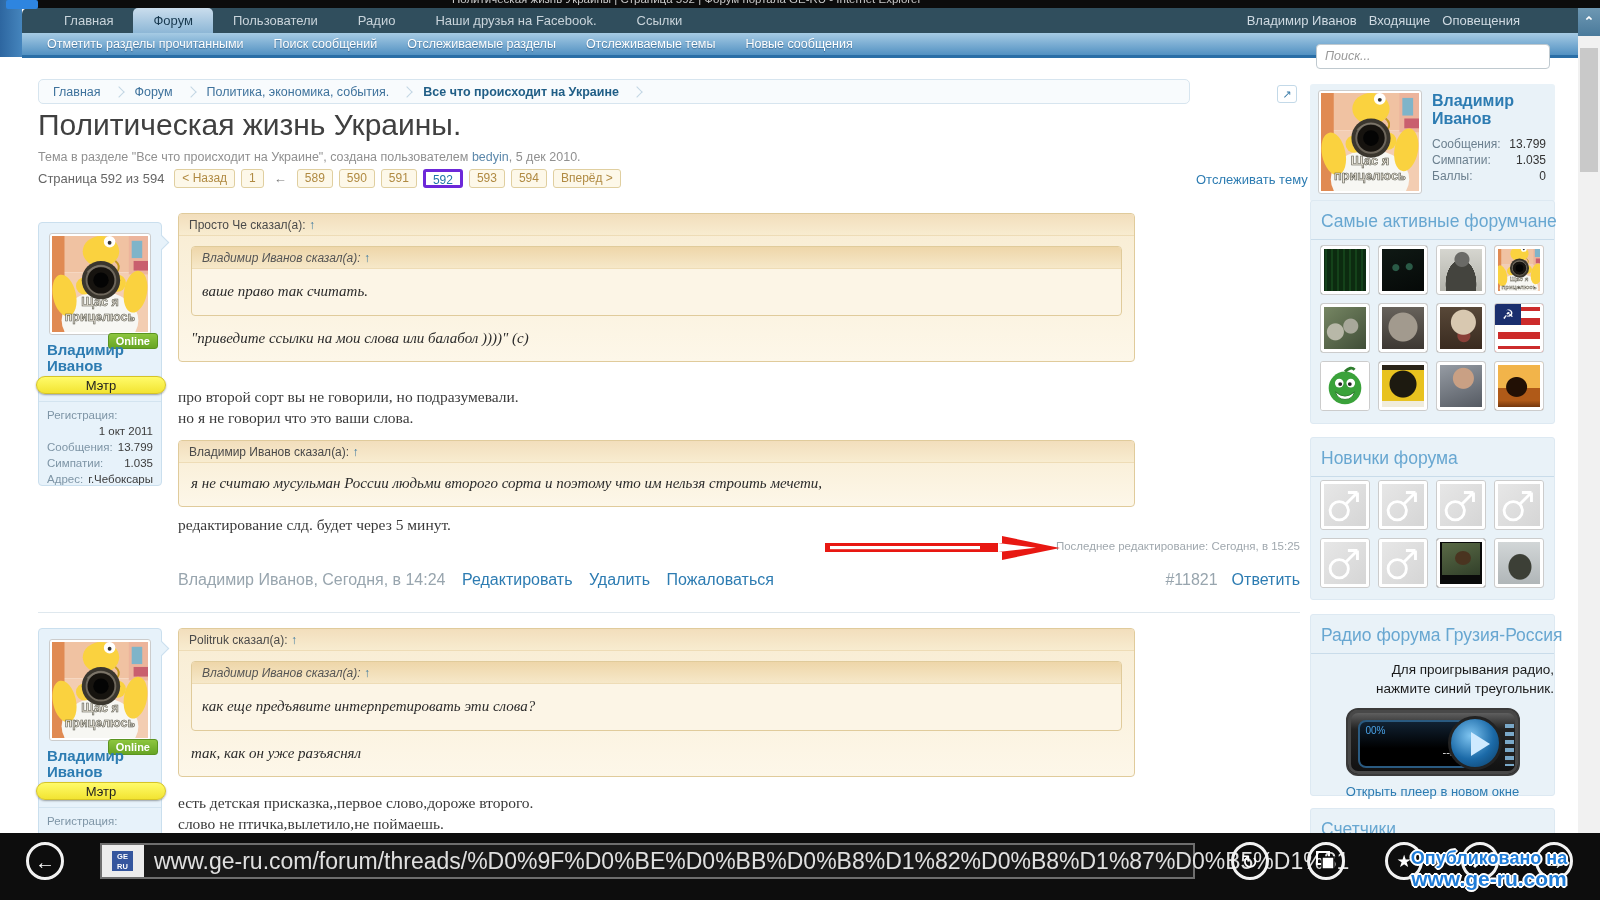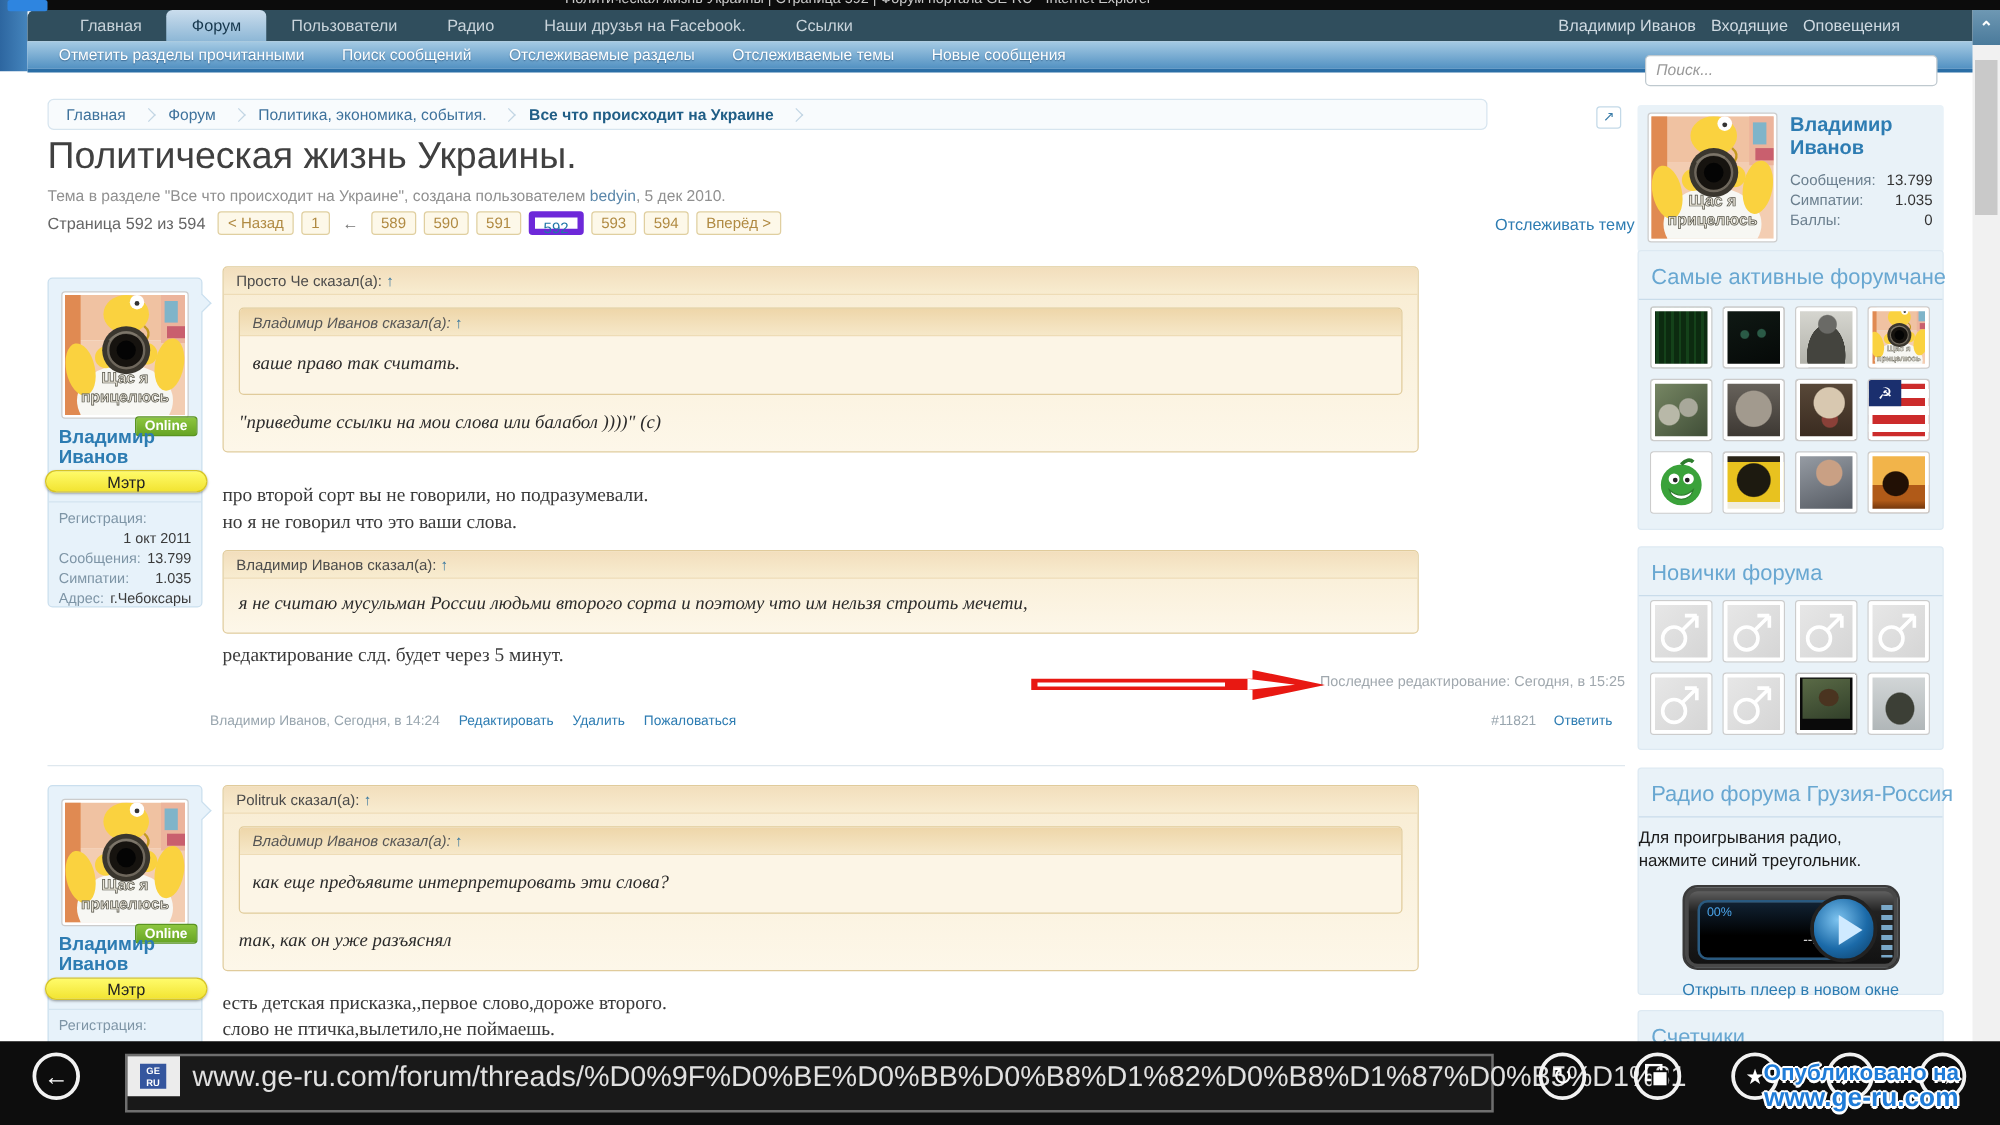--- a/index.html
+++ b/index.html
@@ -38,21 +38,21 @@
 .crumb-sep { width:8px; height:8px; border-top:1px solid #c3d6e4; border-right:1px solid #c3d6e4; transform:rotate(45deg); margin:0 12px 0 14px; }
 .quicknav { position:absolute; left:1277px; top:85px; width:20px; height:18px; background:#fff; border:1px solid #c3d9e8; border-radius:3px; font-size:11px; color:#3a7ca8; text-align:center; line-height:16px; }
 
 
 .thread-title { position:absolute; left:38px; top:108px; font-size:30px; color:#404040; }
 .thread-sub { position:absolute; left:38px; top:150px; font-size:12.5px; color:#909090; }
 .thread-sub .u { color:#5b87aa; }
 .pag-row { position:absolute; left:38px; top:169px; display:flex; align-items:center; gap:6px; }
 .pag-label { font-size:13px; color:#666; margin-right:4px; }
 .pbtn { height:19px; line-height:17px; padding:0 7px; border:1px solid #e0cfa0; background:#fdf8e9; color:#b08a42; border-radius:3px; font-size:12px; }
-.pbtn.current { border:5px solid #6d28d9; background:#fff; color:#2176a8; }
+.pbtn.current { border:3px solid #6d28d9; background:#fff; color:#2176a8; }
 .parrow { font-size:13px; color:#777; margin:0 4px; }
 .watch { position:absolute; left:1196px; top:172px; font-size:13px; color:#2d7cb2; white-space:nowrap; }
 
 
 .ucard { position:absolute; left:38px; width:124px; background:#e7f2fa; border:1px solid #cadfee; border-radius:4px; }
 .ucard::after { content:""; position:absolute; right:-6px; top:14px; width:10px; height:10px; background:#e7f2fa; border-top:1px solid #cadfee; border-right:1px solid #cadfee; transform:rotate(45deg); }
 .uav { position:absolute; left:10px; top:10px; width:102px; height:102px; background:#fff; border:1px solid #cccccc; border-radius:3px; padding:2px; }
 .uav svg { width:96px; height:96px; display:block; }
 .online { position:absolute; right:3px; top:110px; height:16px; line-height:15px; padding:0 7px; background:linear-gradient(180deg,#8dc63f,#67a524); border:1px solid #5a9420; border-radius:3px; color:#fff; font-weight:bold; font-size:11px; }
 .uname { position:absolute; left:8px; top:119px; font-size:15px; font-weight:bold; color:#2d7cb2; line-height:16px; }
@@ -68,21 +68,21 @@
 .qhead { height:22px; line-height:22px; padding:0 10px; background:linear-gradient(180deg,#f2debc,#f8ecd0); font-size:12px; color:#4a4a4a; border-bottom:1px solid #eedcb6; }
 .qhead .up { color:#3a78a0; }
 .qbody { padding:10px 12px 13px 12px; }
 .innerq { border:1px solid #e0cb9b; border-radius:4px; overflow:hidden; background:#fcf5e6; margin-bottom:12px; }
 .innerq .qhead { background:linear-gradient(180deg,#eed6a9,#f6e8c9); font-style:italic; color:#555; }
 .innerq .qtext { padding:12px 10px 14px 10px; }
 .qtext { font-family:"Liberation Serif",serif; font-style:italic; font-size:15px; color:#2b2b2b; line-height:20px; }
 .posttext { position:absolute; font-family:"Liberation Serif",serif; font-size:15.5px; color:#3a3a3a; line-height:21px; }
 
 .lastedit { position:absolute; left:178px; width:1122px; text-align:right; font-size:11.5px; color:#a0a8ae; }
-.pfooter { position:absolute; left:168px; width:1122px; font-size:11px; }
+.pfooter { position:absolute; left:178px; width:1122px; font-size:16px; }
 .pfooter .meta { color:#98a5ae; }
 .pfooter .lnk { color:#2d7cb2; margin-left:12px; }
 .pfooter .right { position:absolute; right:0; top:0; }
 .pfooter .num { color:#98a5ae; margin-right:14px; }
 .divider { position:absolute; left:38px; width:1262px; height:1px; background:#dfe8ee; }
 
 .redarrow { position:absolute; left:822px; top:535px; }
 
 
 .sidesearch { position:absolute; left:1316px; top:44px; width:234px; height:25px; background:#fff; border:1px solid #bfc9cf; border-radius:4px; font-size:12.5px; font-style:italic; color:#999; line-height:23px; padding-left:8px; }
@@ -108,35 +108,35 @@
 .t-usflag::before { content:"☭"; position:absolute; left:0; top:0; width:26px; height:21px; background:#1a2f6e; color:#fff; font-size:13px; line-height:21px; text-align:center; }
 .t-smiley { background:#fff; }
 .t-eagle { background:radial-gradient(circle at 50% 46%,#1d1a10 13px,transparent 14px),linear-gradient(180deg,#2a2418 0 16%,#e8c21f 16% 82%,#f0ecdc 82% 100%); }
 .t-drink { background:radial-gradient(circle at 55% 34%,#c9a084 10px,transparent 11px),linear-gradient(160deg,#9aa0a8,#51565e); }
 .t-sunset { background:radial-gradient(ellipse at 45% 52%,#221005 10px,transparent 11px),linear-gradient(180deg,#f2b44a 0 55%,#b05a18 55% 80%,#5a2808 100%); }
 .t-male { background:linear-gradient(135deg,#e8e8e8,#d4d4d4); }
 .t-bear { background:#0a0a0a; }
 .t-bear::before { content:""; position:absolute; left:5px; top:4px; right:5px; height:32px; background:linear-gradient(160deg,#5a6a46,#32402a); }
 .t-bear::after { content:""; position:absolute; left:18px; top:12px; width:16px; height:14px; background:#4a3420; border-radius:50%; }
 .t-atv { background:radial-gradient(ellipse at 52% 58%,#3c3f36 11px,transparent 12px),linear-gradient(180deg,#d4d8d9,#aeb4b6); }
-.radio-lines { text-align:left; font-size:13.5px; color:#1a1a1a; line-height:19px; }
+.radio-lines { text-align:right; font-size:13.5px; color:#1a1a1a; line-height:19px; }
 .player { position:relative; margin:10px auto 0 auto; width:174px; height:68px; background:linear-gradient(180deg,#6a6a6a,#222 30%,#111); border-radius:12px; border:2px solid #3a3a3a; box-shadow:inset 0 0 0 3px #484848;padding-left:24px; }
 .pscreen { position:absolute; left:10px; top:10px; width:118px; height:48px; border-radius:8px; background:linear-gradient(180deg,#123,#000 60%); border:2px solid #2a5a80; overflow:hidden; }
 .ppct { position:absolute; left:6px; top:3px; font-size:10px; color:#4aa3e8; }
 .pstation { position:absolute; right:4px; bottom:8px; font-size:11px; color:#e8e8e8; }
 .pbtn-circle { position:absolute; right:16px; top:6px; width:54px; height:54px; border-radius:50%; background:radial-gradient(circle at 40% 35%,#7ec4f0,#1b6aa8 55%,#0c3a60); border:3px solid #222; }
 .pbtn-circle::after { content:""; position:absolute; left:20px; top:13px; border-left:19px solid #cfeaff; border-top:12px solid transparent; border-bottom:12px solid transparent; }
 .pstripes { position:absolute; right:4px; top:14px; width:9px; height:42px; background:repeating-linear-gradient(180deg,#7aa8c8 0 4px,#222 4px 8px); }
 .radio-link { text-align:center; font-size:13px; color:#2d7cb2; margin-top:8px; }
 
 
 .bottombar { position:absolute; left:0; top:833px; width:1600px; height:67px; background:#0d0d0d; }
 .circ { position:absolute; width:38px; height:38px; border:3px solid #f2f2f2; border-radius:50%; color:#fff; text-align:center; }
 .circ .g { font-size:20px; line-height:34px; display:block; }
-.urlfield { position:absolute; left:100px; top:10px; width:1095px; height:47px; background:#191919; border:2px solid #6e6e6e; }
+.urlfield { position:absolute; left:100px; top:10px; width:1095px; height:36px; background:#191919; border:2px solid #6e6e6e; }
 .favseg { position:absolute; left:0; top:0; width:42px; height:32px; background:#ececec; }
 .favicon { position:absolute; left:10px; top:6px; width:21px; height:20px; background:#35569e; color:#fff; font-size:7.5px; font-weight:bold; text-align:center; line-height:9.5px; padding-top:1px; }
 .urltext { position:absolute; left:52px; top:1px; font-size:23px; color:#e0e0e0; white-space:nowrap; line-height:30px; }
 .watermark { position:absolute; left:1382px; top:16px; width:214px; text-align:center; font-weight:bold; color:#1f7cd8; text-shadow:-2px 0 0 #fff,2px 0 0 #fff,0 -2px 0 #fff,0 2px 0 #fff,-1px -1px 0 #fff,1px 1px 0 #fff,-1px 1px 0 #fff,1px -1px 0 #fff; }
 .wm1 { font-size:18px; line-height:19px; }
 .wm2 { font-size:21px; line-height:21px; }
 </style>
 </head>
 <body>
 

